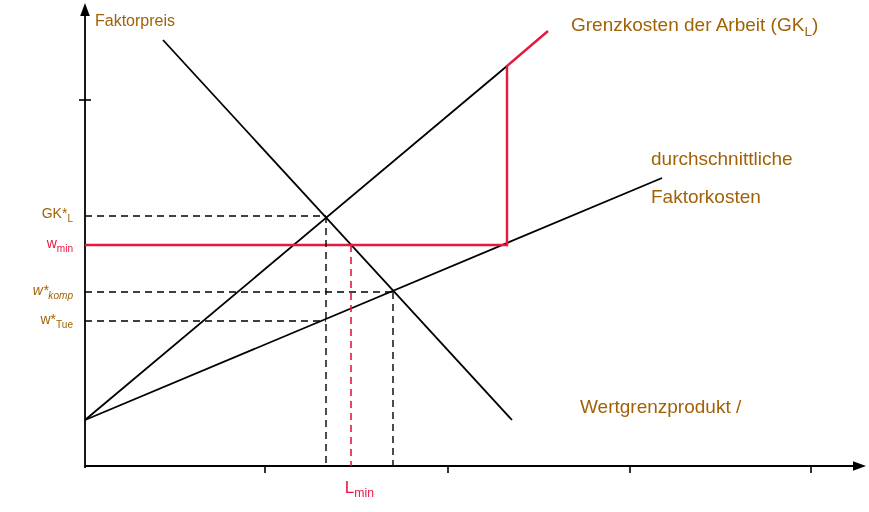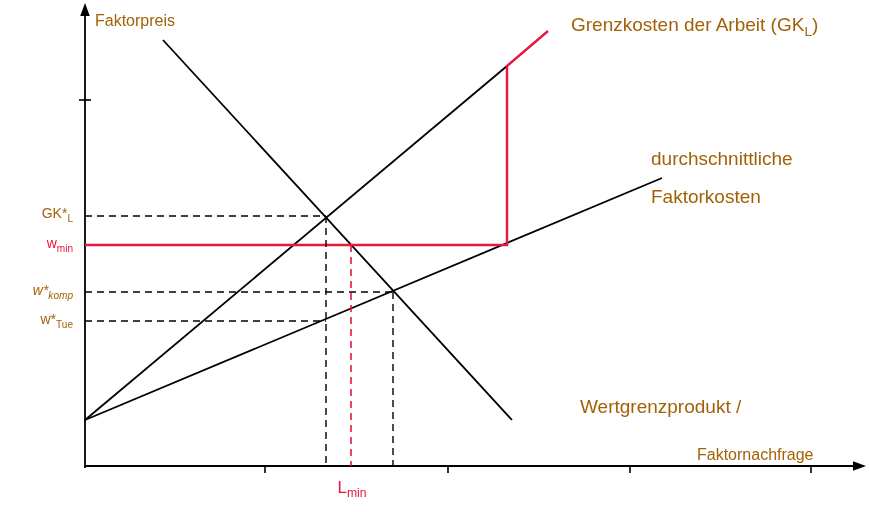--- a/index.html
+++ b/index.html
@@ -60,21 +60,20 @@
     <line x1="85" y1="216" x2="326" y2="216" stroke="#000" stroke-width="1.4" stroke-dasharray="7 5"></line>
     <line x1="326" y1="216" x2="326" y2="466" stroke="#000" stroke-width="1.4" stroke-dasharray="7 5"></line>
     <line x1="85" y1="292" x2="393" y2="292" stroke="#000" stroke-width="1.4" stroke-dasharray="7 5"></line>
     <line x1="393" y1="292" x2="393" y2="466" stroke="#000" stroke-width="1.4" stroke-dasharray="7 5"></line>
     <line x1="85" y1="321" x2="326" y2="321" stroke="#000" stroke-width="1.4" stroke-dasharray="7 5"></line>
 
     <line x1="351" y1="245" x2="351" y2="466" stroke-width="1.6" stroke-dasharray="7 5" style="stroke: var(--accent, #e8173d)"></line>
   </svg>
 
   <div class="lbl axis-lbl" style="left:95px; top:12px;">Faktorpreis</div>
-  <div class="lbl axis-lbl" style="left:697px; top:446px;">Faktornachfrage</div>
 
   <div class="lbl curve-lbl two-line" style="left:651px; top:140px;">
     <div>durchschnittliche</div>
     <div>Faktorkosten</div>
   </div>
 
   <div class="lbl curve-lbl" style="left:571px; top:14px;">
     <span>Grenzkosten der Arbeit (GK</span><sub>L</sub><span>)</span>
   </div>
 
@@ -88,17 +87,17 @@
   <div class="lbl level-lbl red" style="top:235px;">
     <span>w</span><sub>min</sub>
   </div>
   <div class="lbl level-lbl" style="top:282px;font-style:italic;">
     <span>w*</span><sub>komp</sub>
   </div>
   <div class="lbl level-lbl" style="top:311px;">
     <span>w*</span><sub>Tue</sub>
   </div>
 
-  <div class="lbl red center" style="left:330px; top:478px; width:44px; font-size:17px;">
+  <div class="lbl red center" style="left:330px; top:478px; width:44px; font-size:17px;text-align:right;">
     <span>L</span><sub>min</sub>
   </div>
 
 </div>
 
 </body></html>

